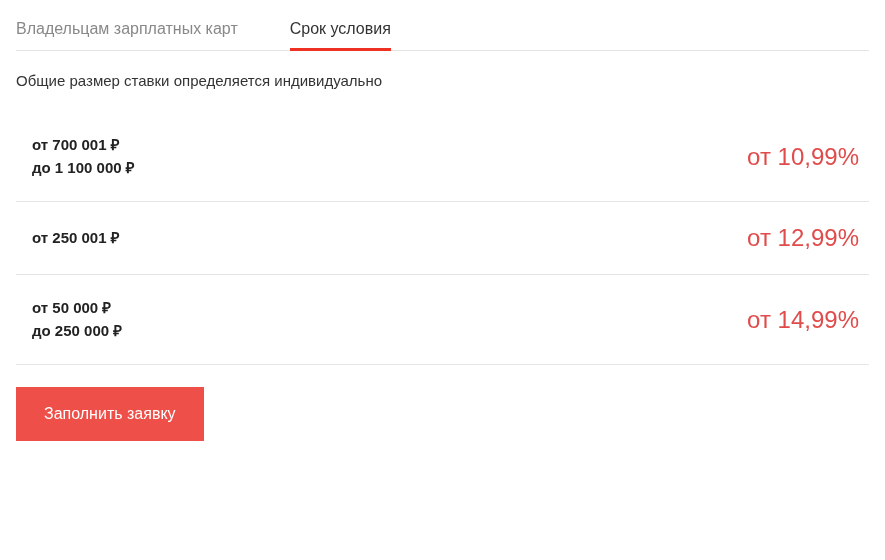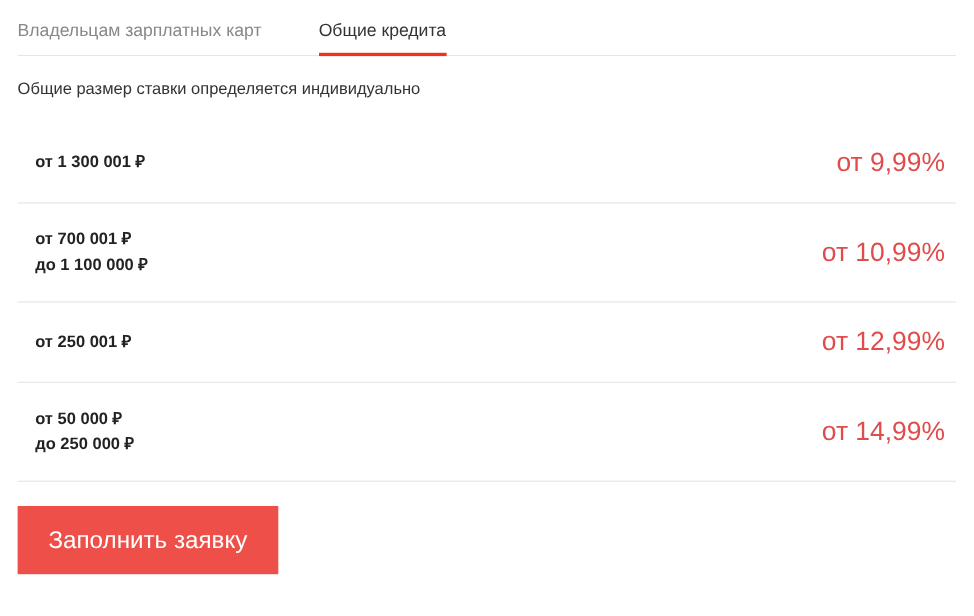--- a/index.html
+++ b/index.html
@@ -70,51 +70,45 @@
       font-size: 24px;
       color: #e04c4c;
       font-weight: 400;
     }
     .apply-btn {
       margin-top: 22px;
       background: #ef5350;
       background: #ef4c44;
       color: #fff;
       border: none;
-      font-size: 22px;
+      font-size: 16px;
       padding: 18px 28px;
       cursor: pointer;
       font-family: inherit;
     }
     .apply-btn {
       background: #ee4f48;
     }
   </style>
 </head>
 <body>
 
 
 
 <div class="tabs">
   <div class="tab">Владельцам зарплатных карт</div>
-  <div class="tab active">Общие кредита</div>
+  <div class="tab active">Срок условия</div>
 </div>
 
 <div class="intro">
   <div>Общие размер ставки определяется индивидуально</div>
 </div>
 
 <div class="rates">
 
-  <div class="rate-row">
-    <div class="rate-range">
-      <span class="line">от 1  300 001 ₽</span>
-    </div>
-    <div class="rate-value">от 9,99%</div>
-  </div>
 
   <div class="rate-row">
     <div class="rate-range">
       <span class="line">от 700 001 ₽</span>
       <span class="line">до 1 100 000 ₽</span>
     </div>
     <div class="rate-value">от 10,99%</div>
   </div>
 
   <div class="rate-row">

